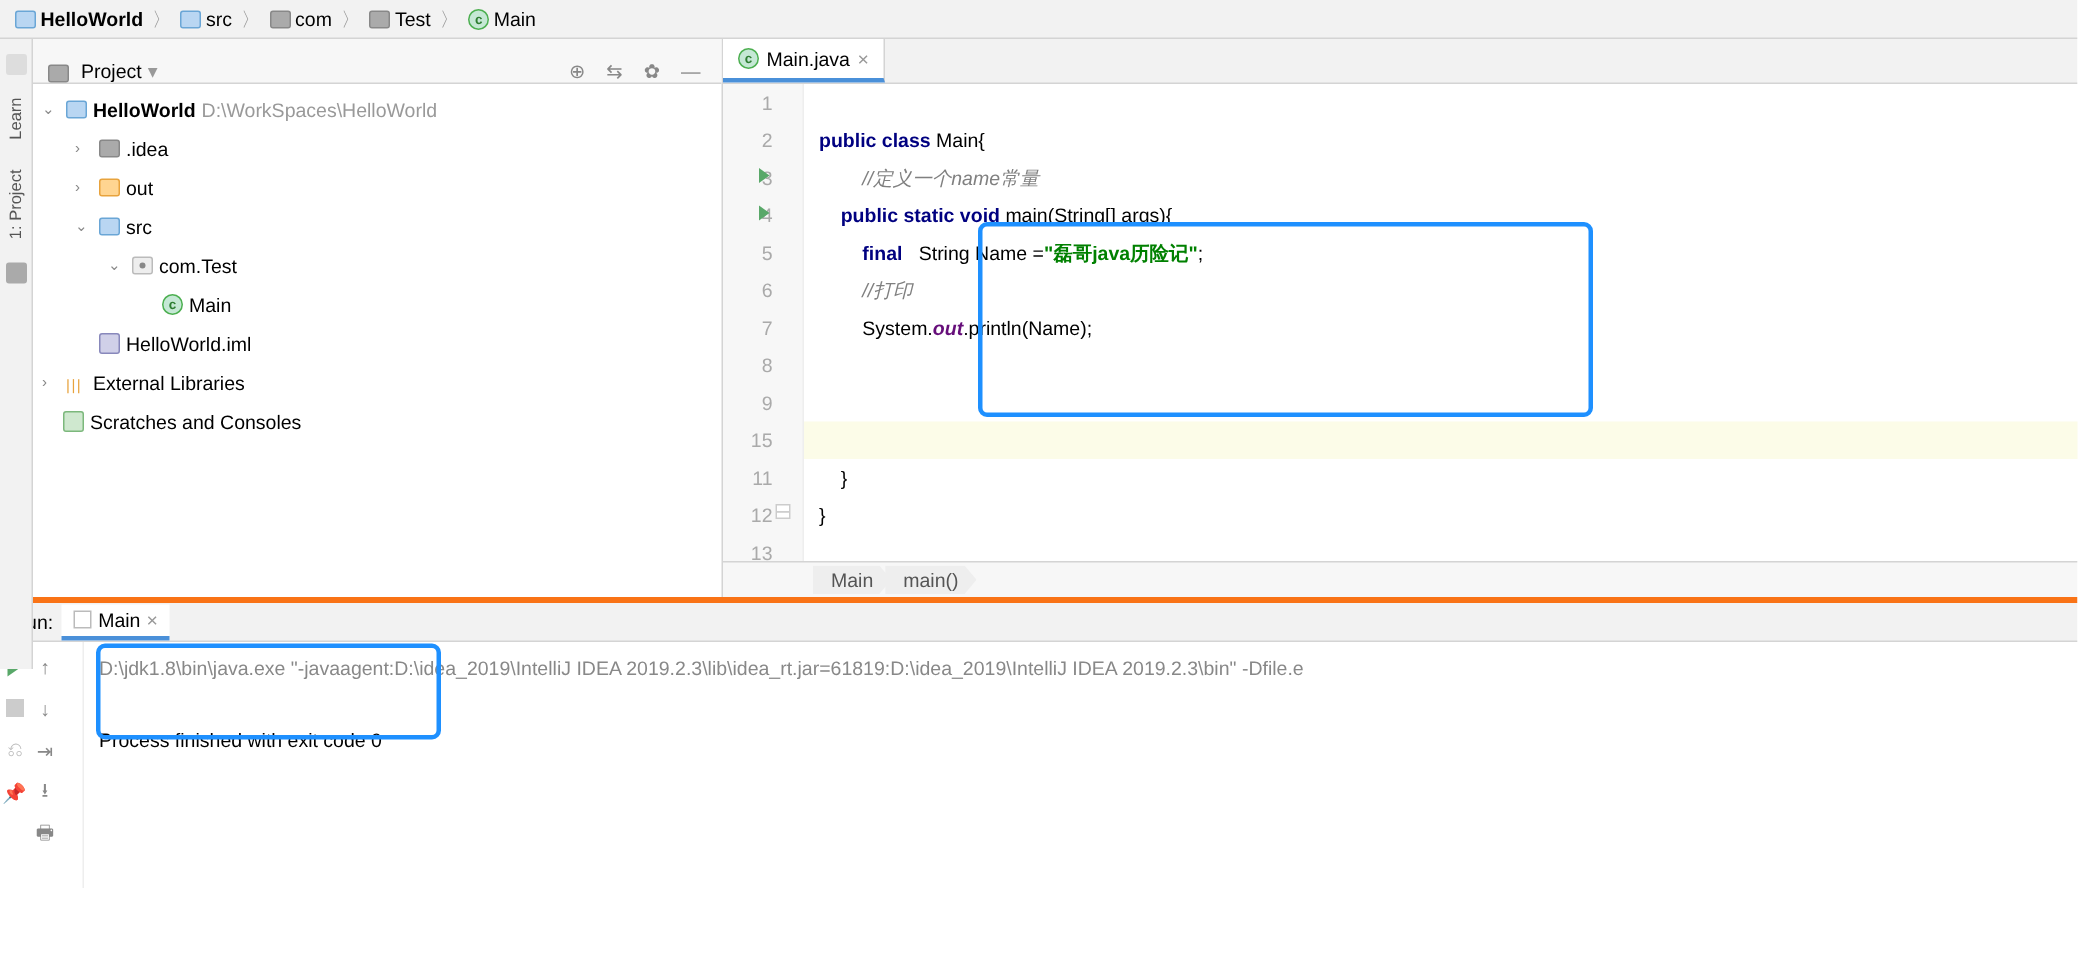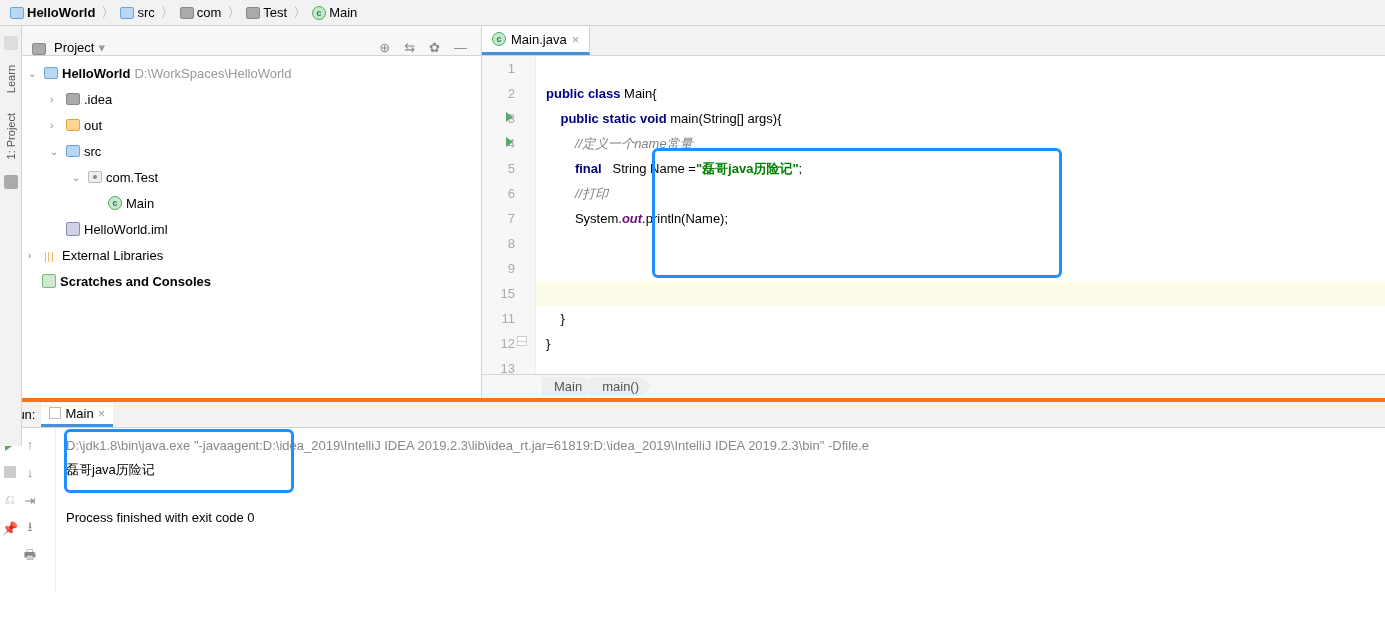--- a/index.html
+++ b/index.html
@@ -168,21 +168,21 @@
         </div>
         <div class="tree-row" style="padding-left:44px;text-align:right;">
           <span class="iml-icon"></span>
           <span class="tree-label">HelloWorld.iml</span>
         </div>
         <div class="tree-row" style="padding-left:6px;">
           <span class="tree-arrow">›</span>
           <span class="lib-icon"></span>
           <span class="tree-label">External Libraries</span>
         </div>
-        <div class="tree-row" style="padding-left:20px;font-weight:bold;">
+        <div class="tree-row" style="padding-left:20px;">
           <span class="scratch-icon"></span>
           <span class="tree-label">Scratches and Consoles</span>
         </div>
       </div>
     </div>
 
     <div class="editor-panel">
       <div class="editor-tabs">
         <div class="editor-tab">
           <span class="class-icon">c</span>
@@ -203,22 +203,22 @@
           <div class="gutter-line">9</div>
           <div class="gutter-line">15</div>
           <div class="gutter-line">11</div>
           <div class="gutter-line">12<span class="fold-mark">—</span></div>
           <div class="gutter-line">13</div>
           <div class="gutter-line" style="color:#a21caf;">14</div>
         </div>
         <div class="code-lines">
           <div class="code-line"></div>
           <div class="code-line"><span class="kw">public class </span><span>Main{</span></div>
+          <div class="code-line">        <span class="com">//定义一个name常量</span></div>
           <div class="code-line">    <span class="kw">public static void </span><span>main(String[] args){</span></div>
-          <div class="code-line">        <span class="com">//定义一个name常量</span></div>
           <div class="code-line">        <span class="kw">final   </span><span>String Name =</span><span class="str">"磊哥java历险记"</span><span>;</span></div>
           <div class="code-line">        <span class="com">//打印</span></div>
           <div class="code-line">        <span>System.</span><span class="fld">out</span><span>.println(Name);</span></div>
           <div class="code-line"></div>
           <div class="code-line"></div>
           <div class="code-line highlight"></div>
           <div class="code-line"><span>    }</span></div>
           <div class="code-line"><span>}</span></div>
           <div class="code-line"></div>
         </div>
@@ -255,20 +255,19 @@
         <div class="run-tool-col">
           <div class="run-tool" style="color:#888;">↑</div>
           <div class="run-tool" style="color:#888;">↓</div>
           <div class="run-tool" style="color:#888;">⇥</div>
           <div class="run-tool" style="color:#888;">⭳</div>
           <div class="run-tool" style="color:#888;">🖶</div>
         </div>
       </div>
       <div class="run-console">
         <div class="console-line" style="color:#888;">D:\jdk1.8\bin\java.exe "-javaagent:D:\idea_2019\IntelliJ IDEA 2019.2.3\lib\idea_rt.jar=61819:D:\idea_2019\IntelliJ IDEA 2019.2.3\bin" -Dfile.e</div>
-        <div class="console-line">磊哥java历险记</div>
         <div class="console-line" style="height:24px;"></div>
         <div class="console-line">Process finished with exit code 0</div>
         <div class="box2"></div>
       </div>
     </div>
   </div>
 </div>
 
 </body></html>

